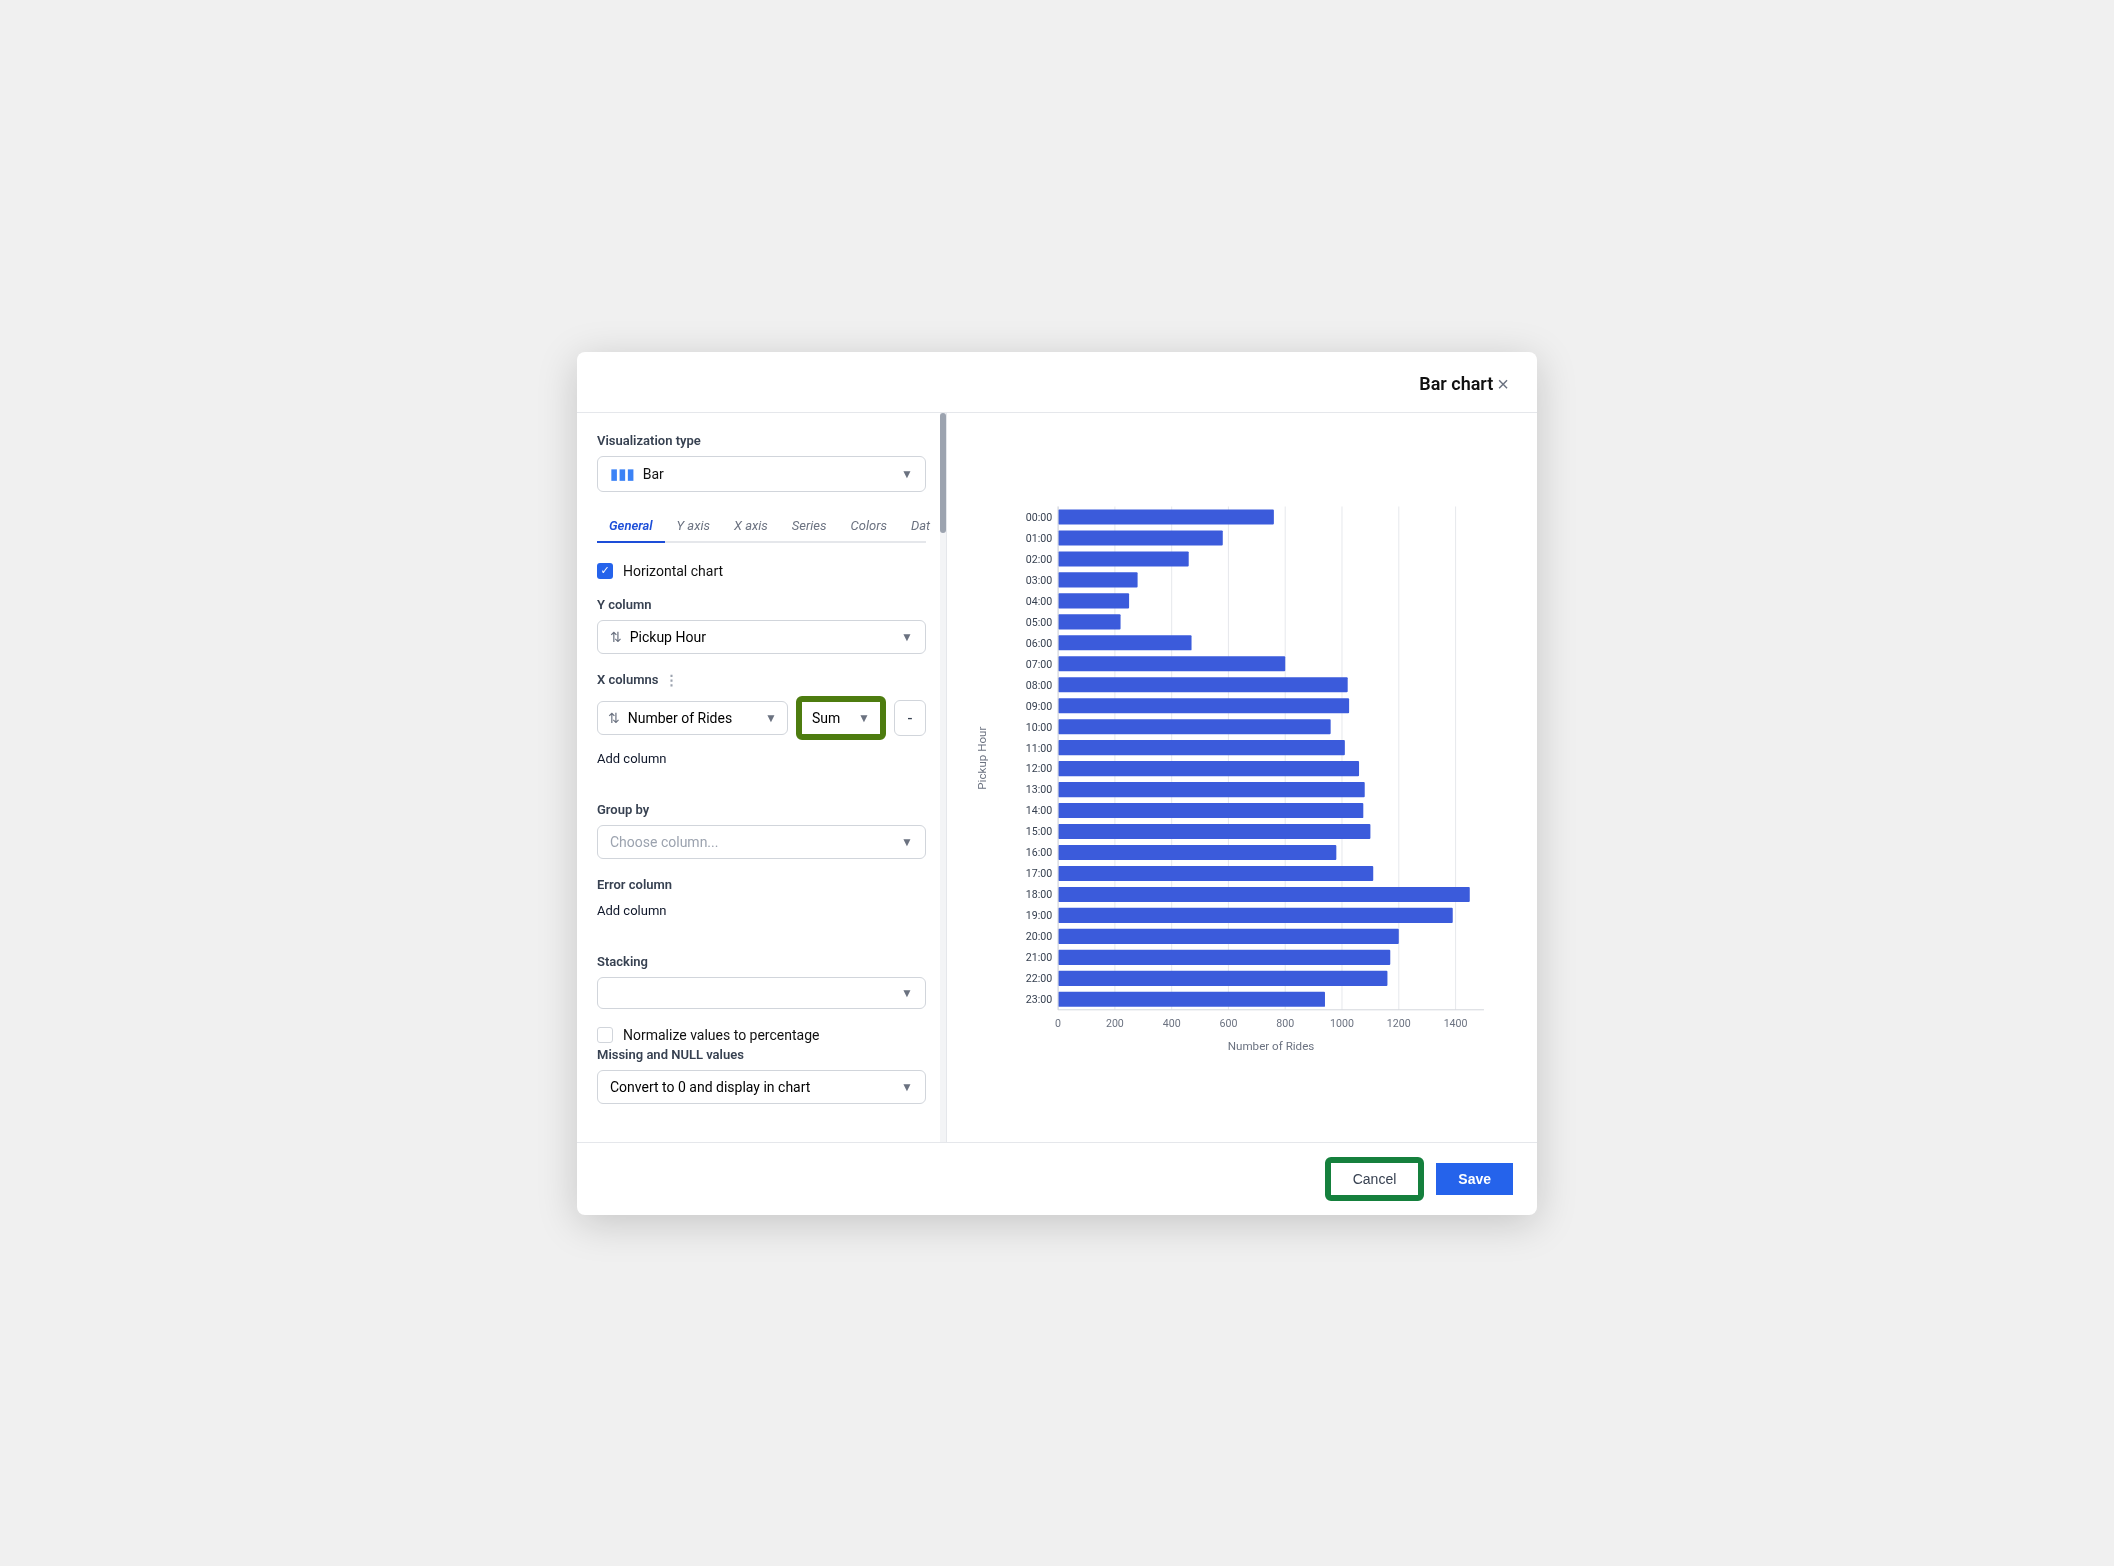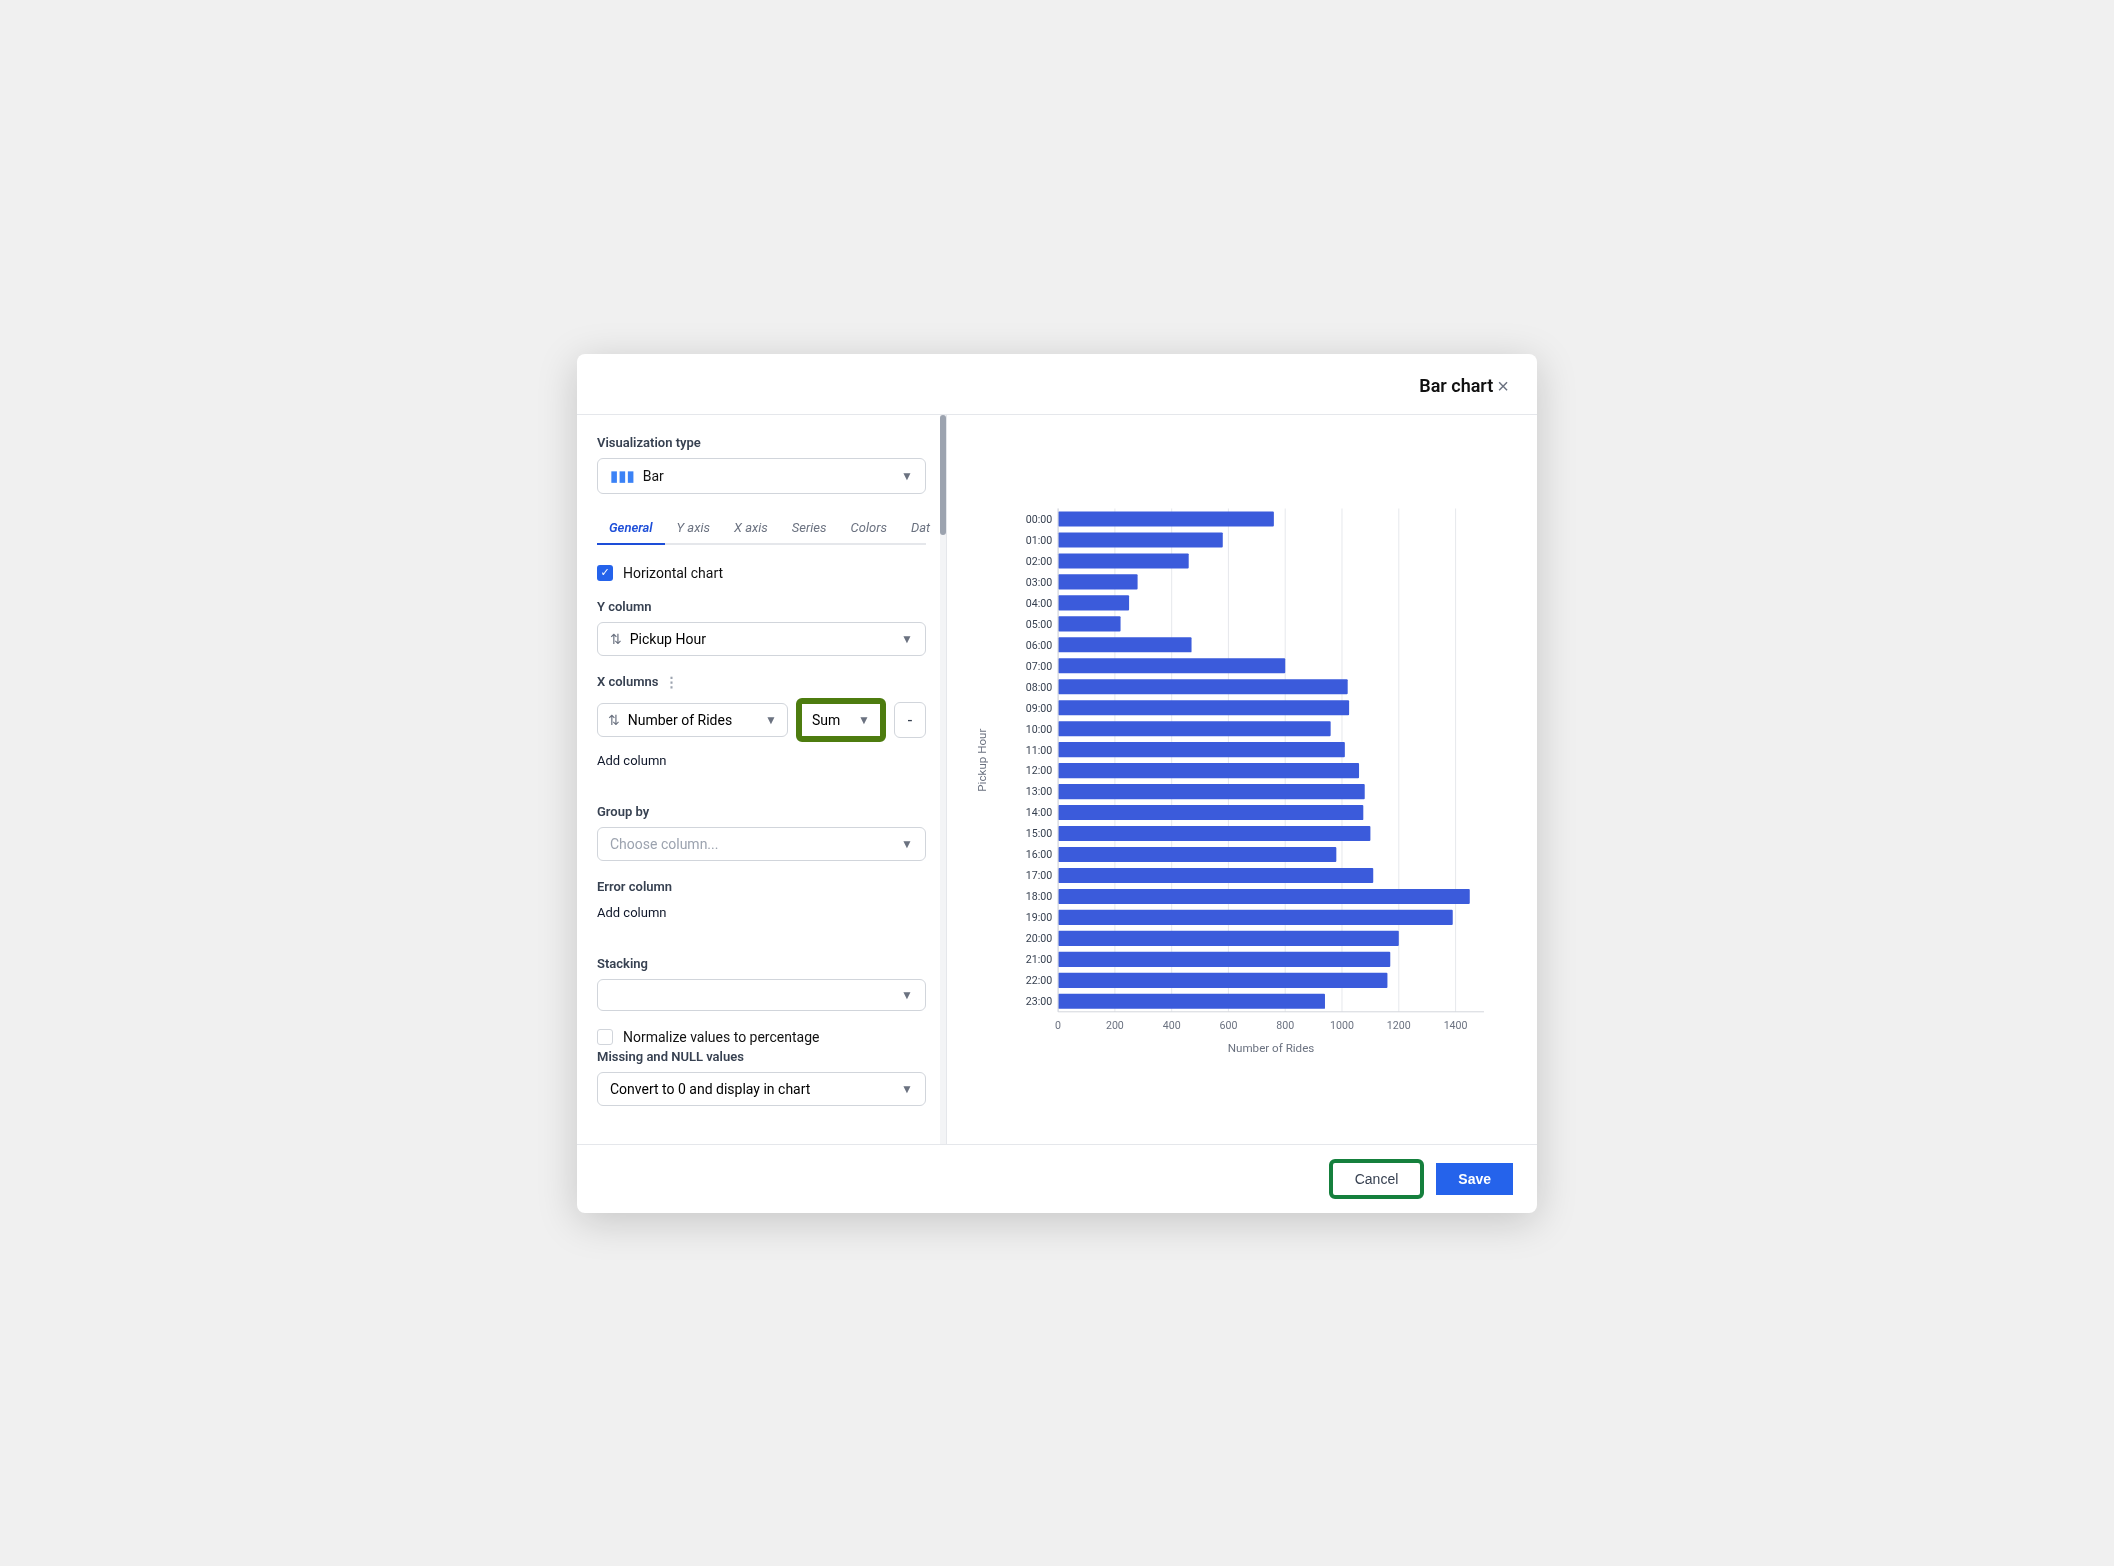--- a/index.html
+++ b/index.html
@@ -246,21 +246,21 @@
     .modal-footer {
       display: flex;
       align-items: center;
       justify-content: flex-end;
       padding: 14px 24px;
       border-top: 1px solid #e5e7eb;
       gap: 12px;
     }
     .btn-cancel {
       background: #fff;
-      border: 4px solid #15803d;
+      border: 6px solid #15803d;
       border-radius: 6px;
       padding: 8px 22px;
       font-size: 14px;
       cursor: pointer;
       color: #374151;
     }
     .btn-save {
       background: #2563eb;
       border: none;
       border-radius: 0;

